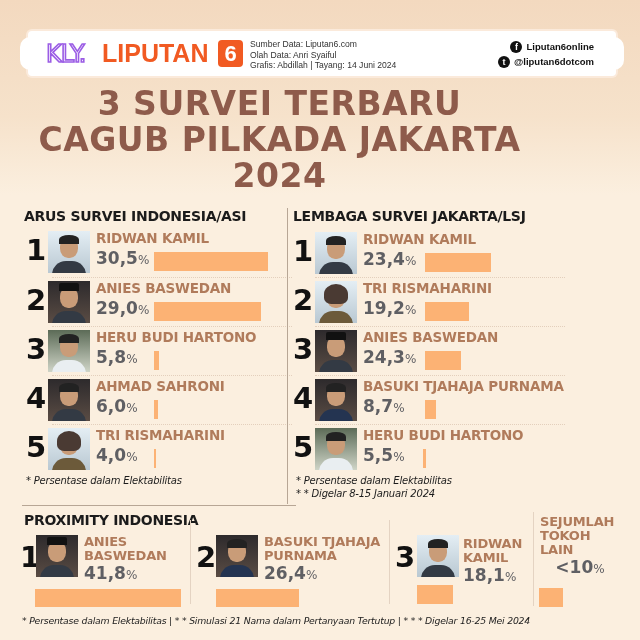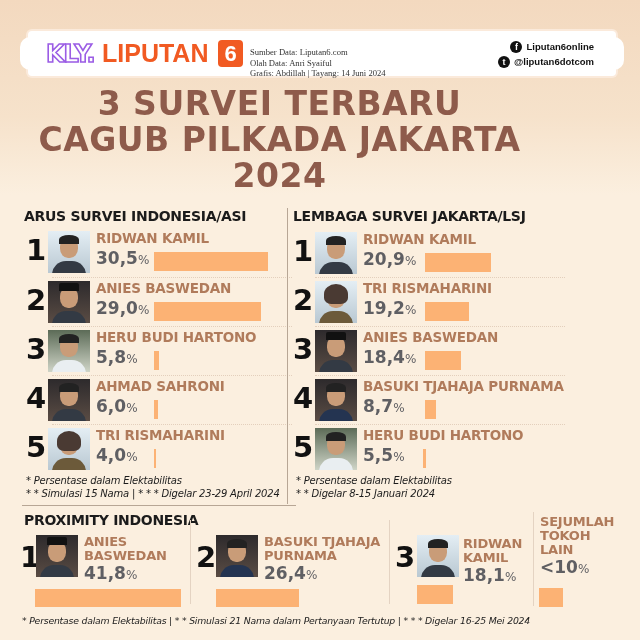--- a/index.html
+++ b/index.html
@@ -19,37 +19,37 @@
     background: #fff; border-radius: 4px;
     box-shadow: 0 0 0 2px #fbeadb;
   }
   .header-card::before, .header-card::after {
     content: ""; position: absolute; top: 6px; width: 14px; height: 33px;
     background: #fff;
   }
   .header-card::before { left: -8px; border-radius: 10px 0 0 10px; }
   .header-card::after { right: -8px; border-radius: 0 10px 10px 0; }
   .kly {
-    position: absolute; left: 18px; top: 9px; font-size: 24px; font-weight: bold;
+    position: absolute; left: 18px; top: 9px; font-size: 24px; font-weight: normal;
     color: transparent; -webkit-text-stroke: 1.6px #9b5de5; letter-spacing: -1px;
     font-family: "DejaVu Sans", sans-serif;
   }
   .liputan {
     position: absolute; left: 74px; top: 8px; font-size: 25px; font-weight: bold;
     color: #f15a22; font-family: "Liberation Sans", sans-serif; letter-spacing: 0px;
   }
   .six {
     position: absolute; left: 190px; top: 9px; width: 25px; height: 27px;
     background: #f15a22; border-radius: 4px; color: #fff; font-weight: bold;
     font-size: 22px; text-align: center; line-height: 27px;
     font-family: "Liberation Sans", sans-serif;
   }
   .credits {
     position: absolute; left: 222px; top: 8px; font-size: 8.6px; line-height: 10.5px;
-    color: #333; font-family: Liberation Serif, serif; margin-top: 8px;
+    color: #333; font-family: Liberation Sans, sans-serif;
   }
   .social {
     position: absolute; right: 22px; top: 8px; font-size: 9.5px; line-height: 15px;
     font-weight: bold; color: #111; font-family: "Liberation Sans", sans-serif;
     text-align: right;
   }
   .social .row { display: flex; align-items: center; justify-content: flex-end; gap: 4px; }
   .soc-icon {
     display: inline-block; width: 12px; height: 12px; border-radius: 50%;
     background: #111; color: #fff; font-size: 9px; line-height: 12px; text-align: center;
@@ -117,21 +117,21 @@
   }
   
   .prox-entry { position: absolute; height: 90px; }
   .prox-entry .rank { top: 4px; }
   .prox-entry .photo { left: 16px; top: 0; }
   .prox-entry .name { left: 64px; top: 0; font-size: 13px; line-height: 14px; white-space: normal; }
   .prox-entry .pct { left: 64px; font-size: 17px; }
   .prox-vsep { position: absolute; top: 520px; width: 1px; height: 84px; background: #e4d3c2; }
   .prox-other { position: absolute; left: 540px; top: 515px; }
   .prox-other .name { position: static; font-size: 13px; line-height: 14px; display: block; width: 80px; white-space: normal; }
-  .prox-other .pct { position: static; display: block; font-size: 17px; }
+  .prox-other .pct { position: static; display: block; font-size: 17px; text-align: center; }
 </style>
 </head>
 <body>
 
 <div class="top-band"></div>
 
 <div class="header-card">
   <span class="kly">KLY.</span>
   <span class="liputan">LIPUTAN</span>
   <span class="six">6</span>
@@ -218,36 +218,35 @@
       <div class="hair"></div>
       <div class="body"></div>
     </div>
   <div class="name">TRI RISMAHARINI</div>
   <div class="pct"><span>4,0</span><small>%</small></div>
   <div class="bar" style="left:128px; width:2px;"></div>
 </div>
 
 <div class="notes" style="left:26px; top:474px;">
   <div>* Persentase dalam Elektabilitas</div>
-  <div>* * Simulasi 15 Nama | * * * Digelar 23-29 April 2024</div>
 </div>
 
 <div class="vdivider"></div>
 
 <div class="panel-title" style="left:293px; top:208px;">LEMBAGA SURVEI JAKARTA/LSJ</div>
 
 <div class="entry" style="left:293px; top:231px; width:340px;">
   <div class="rank">1</div>
   <div class="photo">
       <div class="head"></div>
       <div class="hair"></div>
       <div class="body"></div>
     </div>
   <div class="name">RIDWAN KAMIL</div>
-  <div class="pct"><span>20,9</span><small>%</small></div>
+  <div class="pct"><span>23,4</span><small>%</small></div>
   <div class="bar" style="left:132px; width:66px;"></div>
 </div>
 <div class="row-sep" style="top:277px; left:315px; width:250px;"></div>
 
 <div class="entry" style="left:293px; top:280px; width:340px;">
   <div class="rank">2</div>
   <div class="photo hijab">
       <div class="head"></div>
       <div class="hair"></div>
       <div class="body"></div>
@@ -259,21 +258,21 @@
 <div class="row-sep" style="top:326px; left:315px; width:250px;"></div>
 
 <div class="entry" style="left:293px; top:329px; width:340px;">
   <div class="rank">3</div>
   <div class="photo dark peci">
       <div class="head"></div>
       <div class="hair"></div>
       <div class="body"></div>
     </div>
   <div class="name">ANIES BASWEDAN</div>
-  <div class="pct"><span>18,4</span><small>%</small></div>
+  <div class="pct"><span>24,3</span><small>%</small></div>
   <div class="bar" style="left:132px; width:36px;"></div>
 </div>
 <div class="row-sep" style="top:375px; left:315px; width:250px;"></div>
 
 <div class="entry" style="left:293px; top:378px; width:340px;">
   <div class="rank">4</div>
   <div class="photo dark navy">
       <div class="head"></div>
       <div class="hair"></div>
       <div class="body"></div>

